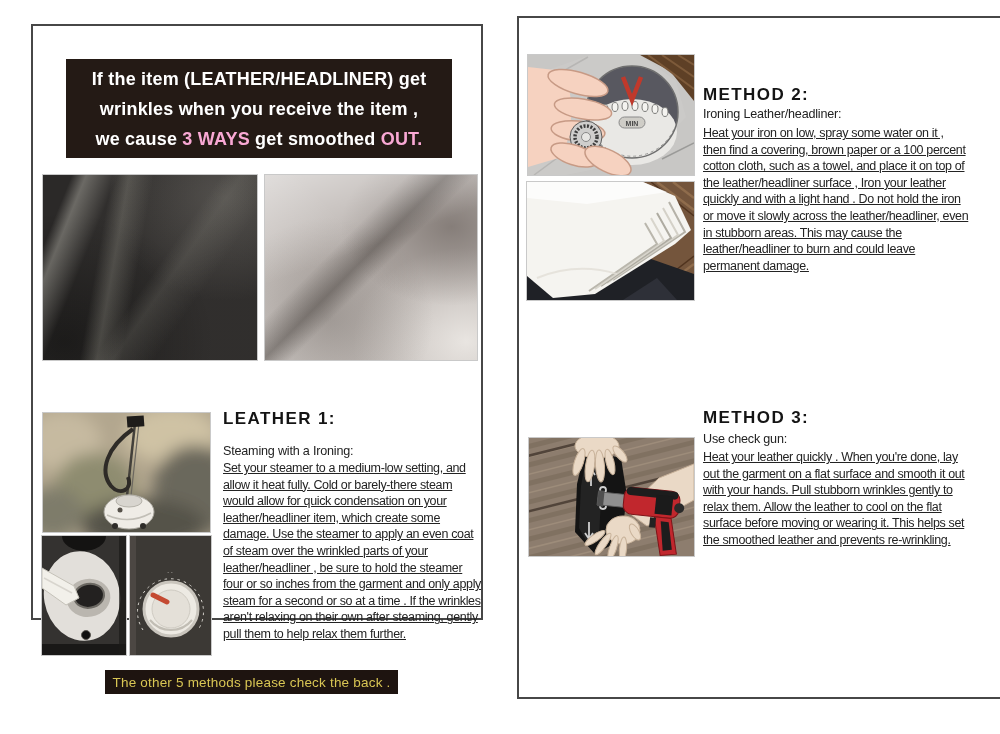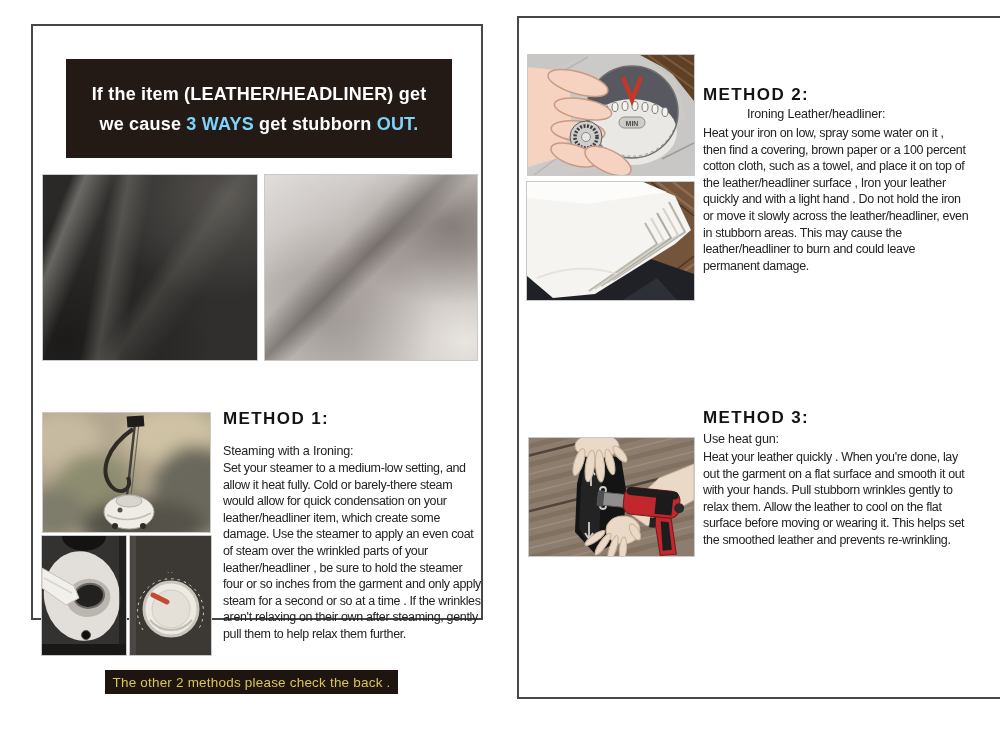--- a/index.html
+++ b/index.html
@@ -5,24 +5,24 @@
   html,body{margin:0;padding:0;width:1000px;height:734px;background:#ffffff;overflow:hidden;
     font-family:"Liberation Sans", sans-serif;}
   .panel{position:absolute;background:#ffffff;border:2px solid #474747;box-sizing:border-box;}
   #left-panel{left:31px;top:24px;width:452px;height:596px;}
   #right-panel{left:517px;top:16px;width:548px;height:683px;}
   .photo{position:absolute;overflow:hidden;border:1px solid #c9c9c9;box-sizing:border-box;}
   .photo svg{display:block;}
   .banner{position:absolute;background:#241a15;color:#fff;display:flex;flex-direction:column;
     justify-content:center;align-items:center;text-align:center;font-weight:bold;
     font-size:18px;line-height:30px;letter-spacing:.2px;}
-  .hl{color:#7dd3fc;}
+  .hl{color:#f9a8d4;}
   .heading{position:absolute;font-weight:bold;font-size:17px;letter-spacing:1.4px;color:#141414;}
   .subheading{position:absolute;font-size:12.6px;letter-spacing:-.2px;color:#222;}
-  .bodytext{position:absolute;font-size:12.5px;line-height:16.6px;letter-spacing:-.35px;color:#232323;}
+  .bodytext{position:absolute;font-size:12.5px;line-height:16.6px;letter-spacing:-.35px;color:#232323;text-decoration:underline;}
   .footer-banner{position:absolute;background:#1e1410;color:#d9c654;display:flex;align-items:center;
     justify-content:center;font-size:13.5px;letter-spacing:.2px;}
   
   .leather-dark{background-color:#2b2928;background-image:
     linear-gradient(112deg, rgba(150,148,140,0) 10%, rgba(160,158,150,.55) 15%, rgba(150,148,140,.05) 26%),
     linear-gradient(100deg, rgba(130,128,120,0) 28%, rgba(140,138,128,.38) 35%, rgba(0,0,0,0) 45%),
     linear-gradient(125deg, rgba(110,108,100,0) 52%, rgba(120,118,110,.28) 58%, rgba(0,0,0,0) 70%),
     radial-gradient(ellipse at 85% 12%, rgba(95,92,88,.7), transparent 45%),
     radial-gradient(ellipse at 10% 90%, rgba(0,0,0,.5), transparent 55%);}
   
@@ -34,21 +34,22 @@
     radial-gradient(ellipse at 95% 90%, rgba(245,242,238,.8), transparent 40%),
     linear-gradient(45deg, rgba(232,228,224,.5), transparent 55%);}
 </style>
 </head>
 <body>
 
 <div id="left-panel" class="panel">
 
   <div class="banner" style="left:33px;top:33px;width:386px;height:99px;">
     <div>If the item (LEATHER/HEADLINER) get</div>
-    <div><span>we cause </span><span class="hl">3 WAYS</span><span> get stubborn </span><span class="hl">OUT.</span></div>
+    <div>wrinkles when you receive the item ,</div>
+    <div><span>we cause </span><span class="hl">3 WAYS</span><span> get smoothed </span><span class="hl">OUT.</span></div>
   </div>
 
   <div class="photo leather-dark" style="left:9px;top:148px;width:216px;height:187px;"></div>
 
   <div class="photo fabric-gray" style="left:231px;top:148px;width:214px;height:187px;"></div>
 
   <div class="photo" style="left:9px;top:386px;width:169px;height:121px;">
     <svg width="167" height="119" viewBox="0 0 167 119">
       <rect width="167" height="119" fill="#b2a68e"></rect>
       <defs>
@@ -102,25 +103,25 @@
       <rect x="0" y="0" width="6" height="119" fill="#56524c" opacity=".6"></rect>
       <path d="M13,94 A33,33 0 1 1 68,94" fill="none" stroke="#d8d5cf" stroke-width="1" stroke-dasharray="2.5 4"></path>
       <text x="40" y="38" font-size="6" fill="#bdbab3" text-anchor="middle" opacity=".8">- -</text>
       <circle cx="41" cy="73" r="27" fill="#edeae3" stroke="#c9c5bd" stroke-width="3"></circle>
       <circle cx="41" cy="73" r="19" fill="#e4e0d8" stroke="#cfcbc2"></circle>
       <path d="M20,84 A27,27 0 0 0 62,84" fill="none" stroke="#b5b1a8" stroke-width="2" opacity=".8"></path>
       <line x1="23" y1="59" x2="37" y2="66" stroke="#c44a32" stroke-width="5" stroke-linecap="round"></line>
     </svg>
   </div>
 
-  <div class="heading" style="left:190px;top:383px;">METHOD 1:</div>
+  <div class="heading" style="left:190px;top:383px;">LEATHER 1:</div>
   <div class="subheading" style="left:190px;top:418px;">Steaming with a Ironing:</div>
   <div class="bodytext" style="left:190px;top:434px;width:258px;">Set your steamer to a medium-low setting, and allow it heat fully. Cold or barely-there steam would allow for quick condensation on your leather/headliner item, which create some damage. Use the steamer to apply an even coat of steam over the wrinkled parts of your leather/headliner , be sure to hold the steamer four or so inches from the garment and only apply steam for a second or so at a time . If the wrinkles aren't relaxing on their own after steaming, gently pull them to help relax them further.</div>
 
-  <div class="footer-banner" style="left:72px;top:644px;width:293px;height:24px;">The other 2 methods please check the back .</div>
+  <div class="footer-banner" style="left:72px;top:644px;width:293px;height:24px;">The other 5 methods please check the back .</div>
 </div>
 
 <div id="right-panel" class="panel">
 
   <div class="photo" style="left:8px;top:36px;width:168px;height:122px;">
     <svg width="166" height="120" viewBox="0 0 166 120">
       <rect width="166" height="120" fill="#c8c7c5"></rect>
       <polygon points="112,0 166,0 166,46 142,16" fill="#5e4026"></polygon>
       <path d="M120,0 L166,34 M134,0 L166,22 M150,0 L166,10" stroke="#7d5a3a" stroke-width="2" fill="none"></path>
       <path d="M0,36 L60,2 M6,120 L82,64 M134,104 L166,88" stroke="#9b9b99" stroke-width="1.5"></path>
@@ -180,25 +181,25 @@
         <path d="M136,26 L151,53 L80,101" stroke="#d4d1c8"></path>
         <path d="M130,31 L144,56 L74,104" stroke="#aeaba1"></path>
         <path d="M124,36 L137,59 L68,107" stroke="#d8d5cc"></path>
         <path d="M118,41 L130,62 L62,109" stroke="#bab7ad"></path>
       </g>
       <path d="M10,96 Q50,80 90,92" fill="none" stroke="#e2dfd7" stroke-width="2" opacity=".8"></path>
     </svg>
   </div>
 
   <div class="heading" style="left:184px;top:67px;">METHOD 2:</div>
-  <div class="subheading" style="left:184px;top:89px;margin-left:44px;">Ironing Leather/headliner:</div>
+  <div class="subheading" style="left:184px;top:89px;">Ironing Leather/headliner:</div>
   <div class="bodytext" style="left:184px;top:107px;width:266px;">Heat your iron on low,  spray some water on it , then find a covering, brown paper or a 100 percent cotton cloth, such as a towel, and place it on top of the leather/headliner surface , Iron your leather quickly and with a light hand . Do not hold the iron or move it slowly across the leather/headliner, even in stubborn areas. This may cause the leather/headliner to burn and could leave permanent damage.</div>
 
   <div class="heading" style="left:184px;top:390px;text-align:center;">METHOD 3:</div>
-  <div class="subheading" style="left:184px;top:414px;">Use heat gun:</div>
+  <div class="subheading" style="left:184px;top:414px;">Use check gun:</div>
   <div class="bodytext" style="left:184px;top:431px;width:266px;">Heat your leather quickly . When you're done, lay out the garment on a flat surface and smooth it out with your hands. Pull stubborn wrinkles gently to relax them. Allow the leather to cool on the flat surface before moving or wearing it. This helps set the smoothed leather and prevents re-wrinkling.</div>
 
   <div class="photo" style="left:9px;top:419px;width:167px;height:120px;">
     <svg width="165" height="118" viewBox="0 0 165 118">
       <rect width="165" height="118" fill="#8d7d6e"></rect>
       <g transform="rotate(-14 82 59)">
         <g stroke="#776857" stroke-width="5" opacity=".55">
           <line x1="-30" y1="-10" x2="200" y2="-10"></line>
             <line x1="-30" y1="8" x2="200" y2="8"></line>
           <line x1="-30" y1="26" x2="200" y2="26"></line>

